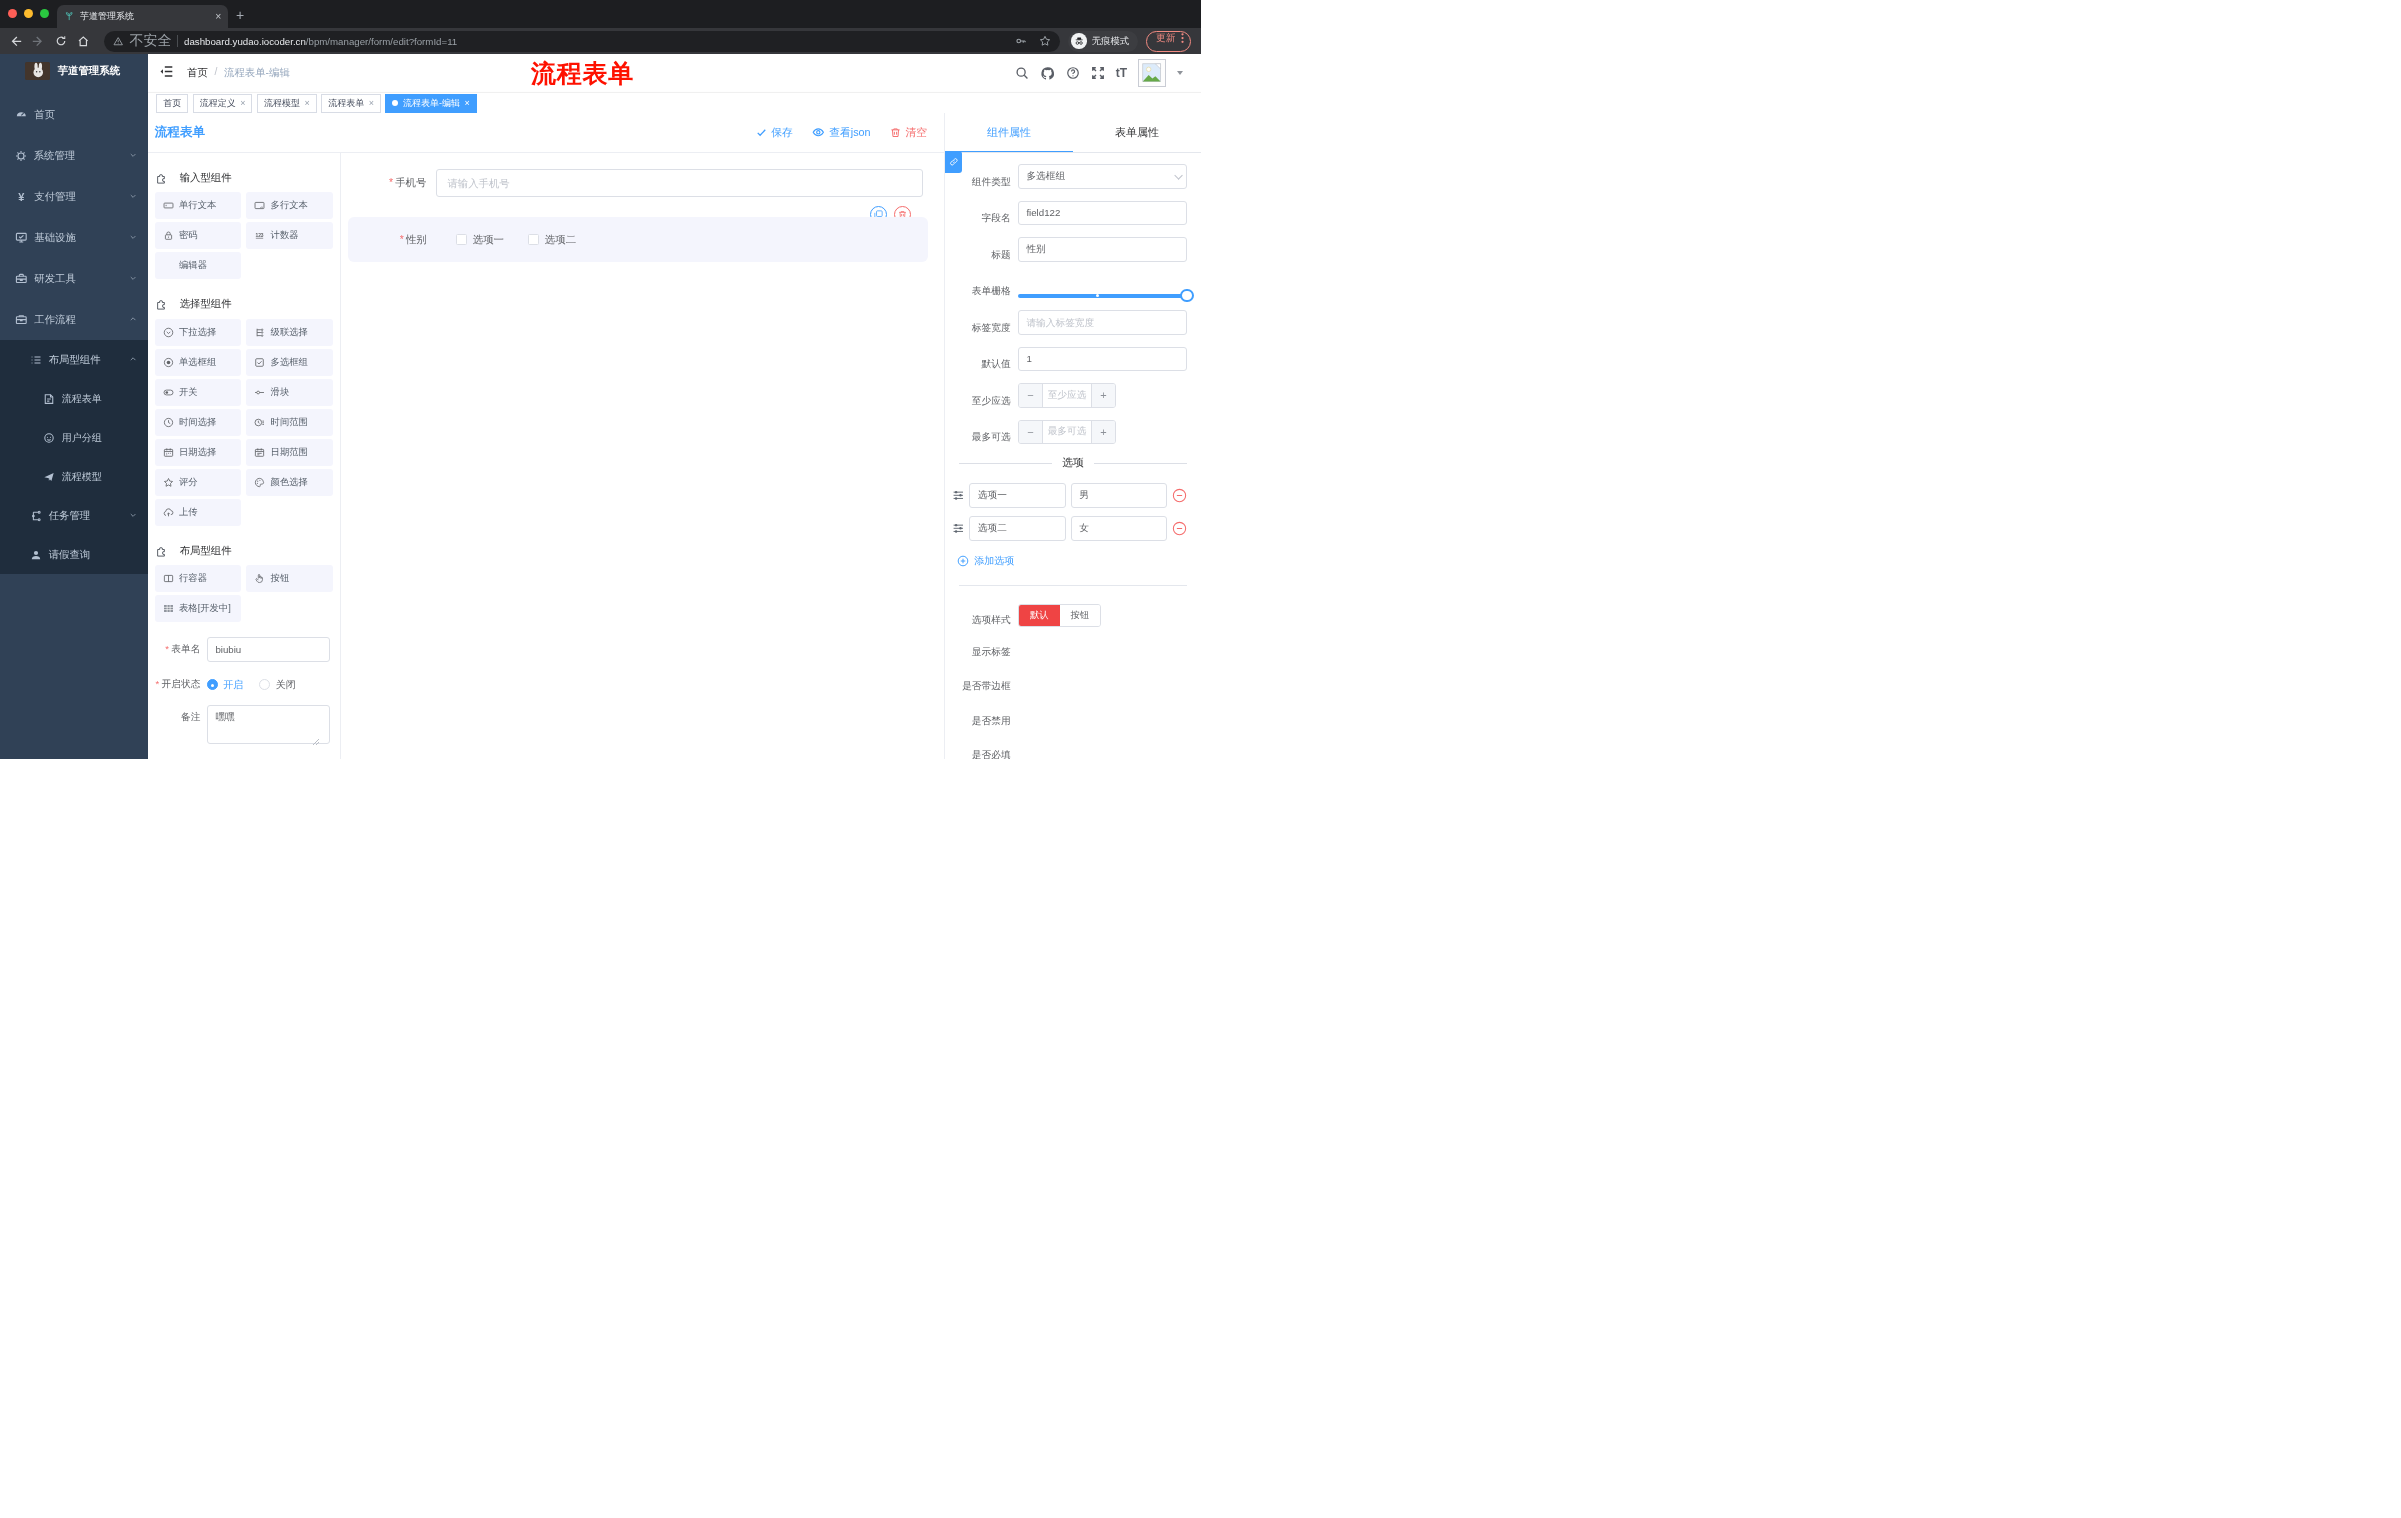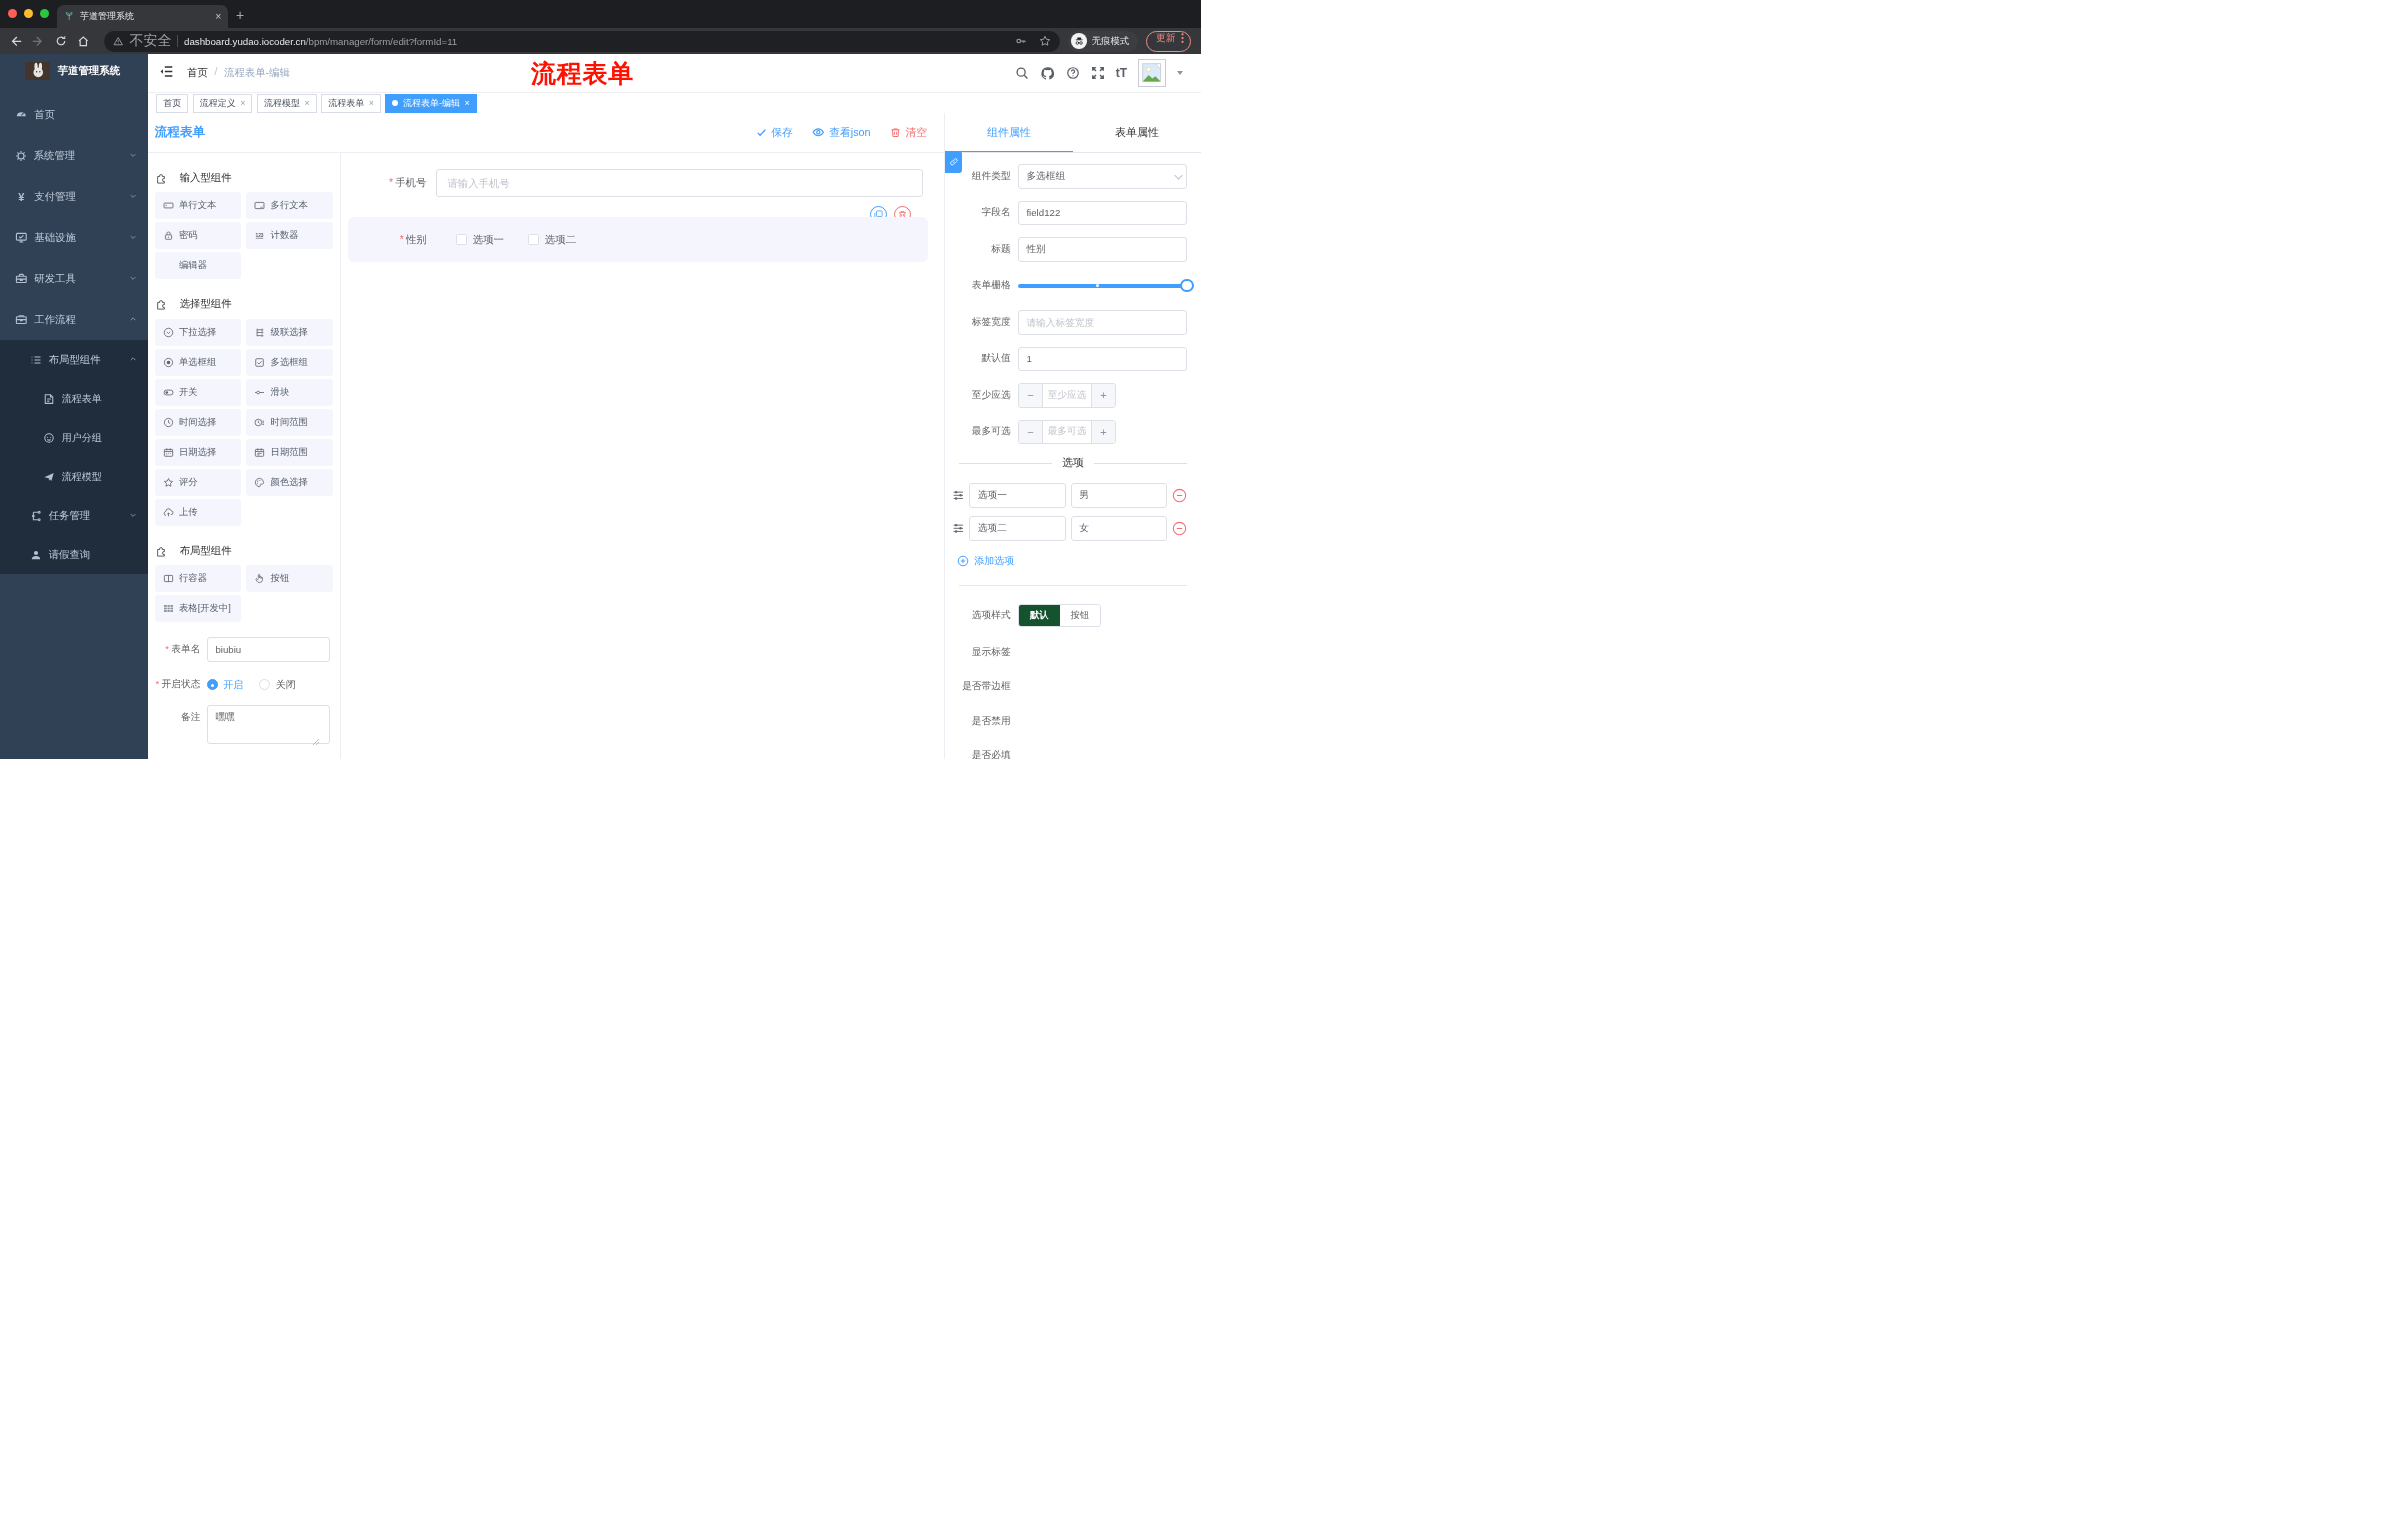--- a/index.html
+++ b/index.html
@@ -119,21 +119,21 @@
   .act-copy { border:0.7px solid #409eff; }
   .act-del { border:0.7px solid #f56c6c; }
 
   
   .props { position:absolute; right:0; top:0; width:257px; bottom:0; background:#fff; border-left:0.7px solid #eceef3; overflow:hidden; }
   .ptabs { display:flex; height:40px; border-bottom:0.7px solid #e4e7ed; }
   .ptab { flex:1; display:flex; align-items:center; justify-content:center; font-size:11px; color:#303133; cursor:pointer; }
   .ptab.active { color:#409eff; border-bottom:1.5px solid #409eff; }
   .link-handle { position:absolute; left:0; top:38px; width:17px; height:21.5px; background:#409eff; border-radius:0 3px 3px 0; display:flex; align-items:center; justify-content:center; cursor:pointer; z-index:3; }
   .pbody { padding-top:11px; }
-  .prow { display:flex; align-items:center; margin:0 14px 12px 9px; }
+  .prow { display:flex; align-items:flex-end; margin:0 14px 12px 9px; }
   .plabel { width:64px; flex:none; text-align:right; font-size:9.7px; color:#606266; padding-right:7.4px; white-space:nowrap; }
   .pctrl { flex:1; position:relative; }
   .sel-chev { position:absolute; right:7.4px; top:9.7px; width:6px; height:6px; border-right:1px solid #c0c4cc; border-bottom:1px solid #c0c4cc; transform:rotate(45deg) translateY(-2.2px); }
 
   .slider { position:relative; height:4.5px; background:#409eff; border-radius:2.2px; margin-top:0; }
   .slider-stop { position:absolute; left:46%; top:0.7px; width:3px; height:3px; border-radius:50%; background:#fff; }
   .slider-handle { position:absolute; right:-6.7px; top:-4.5px; width:13.4px; height:13.4px; border-radius:50%; background:#fff; border:2.2px solid #409eff; cursor:grab; }
 
   .stepper { display:flex; width:98px; height:24.5px; border:0.7px solid #dcdfe6; border-radius:3px; overflow:hidden; }
   .step-btn { width:24px; background:#f5f7fa; color:#8d9199; font-size:11px; display:flex; align-items:center; justify-content:center; cursor:pointer; flex:none; }
@@ -145,21 +145,21 @@
   .pd-line { flex:1; height:0.7px; background:#dcdfe6; }
   .pd-text { margin:0 10.4px; font-size:10.8px; color:#303133; }
 
   .orow { display:flex; align-items:center; gap:5.2px; margin:0 14px 8.2px 6.7px; }
   .oin { flex:1; min-width:0; height:24.5px; border:0.7px solid #dcdfe6; border-radius:3px; padding:0 7.4px; font-size:9.7px; color:#606266; outline:none; font-family:inherit; }
   .add-opt { display:flex; align-items:center; gap:5.2px; color:#409eff; font-size:10px; margin:13.4px 0 0 12px; cursor:pointer; }
   .hr2 { height:0.7px; background:#e4e7ed; margin:17px 14px 18px; }
 
   .seg { display:flex; height:23px; border:0.7px solid #dcdfe6; border-radius:3px; overflow:hidden; width:83px; }
   .seg-item { flex:1; display:flex; align-items:center; justify-content:center; font-size:9.3px; color:#606266; background:#fff; cursor:pointer; }
-  .seg-item.active { background:#14532d; color:#fff;font-weight:bold; }
+  .seg-item.active { background:#ef4444; color:#fff; }
   .trow { margin-bottom:21.5px; }
   .tg { width:30px; height:15px; border-radius:7.4px; background:#dcdfe6; position:relative; cursor:pointer; }
   .tg::after { content:""; position:absolute; left:1.5px; top:1.5px; width:12px; height:12px; border-radius:50%; background:#fff; transition:left .1s; }
   .tg.on { background:#409eff; }
   .tg.on::after { left:16.3px; }
 </style>
 </head>
 <body>
 
 <div class="chrome">

